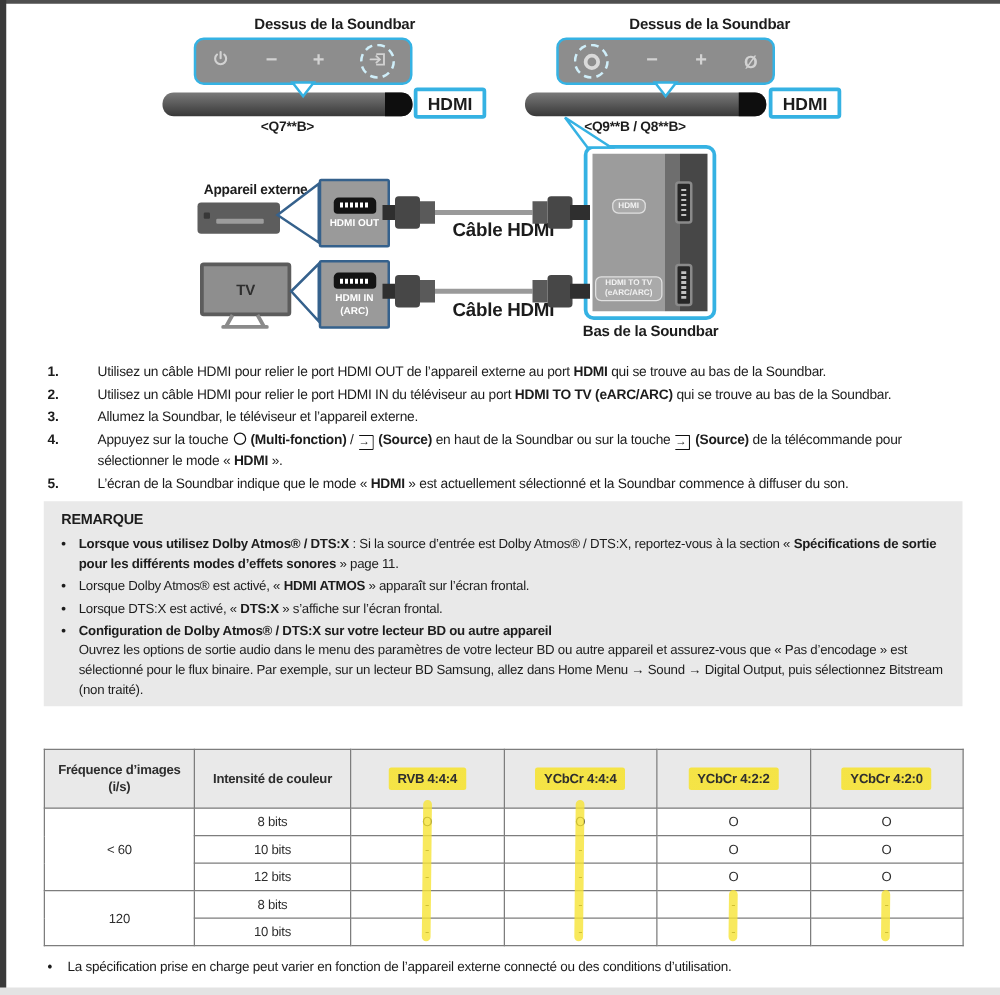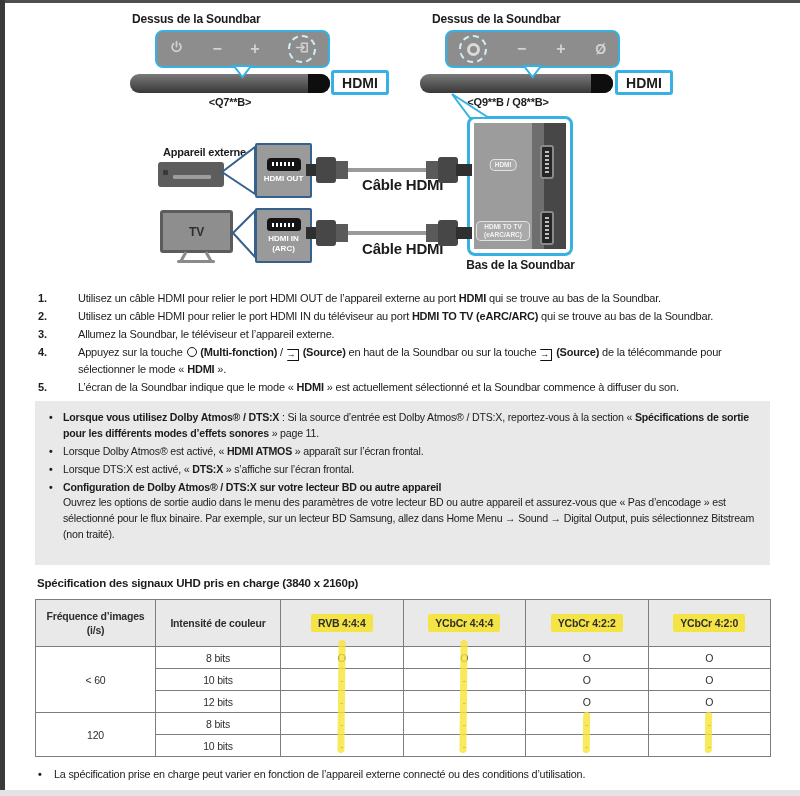--- a/index.html
+++ b/index.html
@@ -5,21 +5,21 @@
   html,body{margin:0;padding:0;background:#fff;}
   .page{position:relative;width:800px;height:796px;background:#fff;overflow:hidden;
         font-family:"Liberation Sans","DejaVu Sans",sans-serif;color:#1c1c1c;
         letter-spacing:-0.2px;}
   .edge-top{position:absolute;top:0;left:0;width:800px;height:3px;background:#4f4f4f;}
   .edge-left{position:absolute;top:0;left:0;width:5px;height:796px;background:#3a3a3a;}
   .edge-bottom{position:absolute;bottom:0;left:0;width:800px;height:6px;background:#e3e3e3;}
 
   
   .diagrams{position:absolute;top:0;left:0;width:800px;height:285px;}
-  .dg-title{position:absolute;top:12px;width:200px;text-align:left;font-weight:bold;font-size:12px;}
+  .dg-title{position:absolute;top:12px;width:200px;text-align:right;font-weight:bold;font-size:12px;}
   .ctrl-panel{position:absolute;top:30px;width:175px;height:38px;background:#8d8d8d;
       border:2px solid #35b2e3;border-radius:8px;display:flex;align-items:center;
       justify-content:space-between;padding:0 12px;box-sizing:border-box;}
   .cp-glyph{color:#d2d2d2;font-size:16px;font-weight:bold;line-height:1;}
   .dashed-hl{width:28px;height:28px;border:2px dashed #cfeef9;border-radius:50%;
       display:flex;align-items:center;justify-content:center;box-sizing:border-box;}
   .mf-ring{width:13px;height:13px;border:3px solid #dadada;border-radius:50%;box-sizing:border-box;}
   .soundbar{position:absolute;top:74px;height:19px;border-radius:9px;
       background:linear-gradient(#7a7a7a,#383838);}
   .sb-cap{position:absolute;right:0;top:0;width:22px;height:19px;background:#0e0e0e;
@@ -236,41 +236,41 @@
         <span class="step-num">4.</span>
         <span class="step-body"><span>Appuyez sur la touche </span><span class="ic-circle"></span><b> (Multi-fonction)</b><span> / </span><span class="ic-source">→</span><b> (Source)</b><span> en haut de la Soundbar ou sur la touche </span><span class="ic-source">→</span><b> (Source)</b><span> de la télécommande pour sélectionner le mode « </span><b>HDMI</b><span> ».</span></span>
       </div>
       <div class="step">
         <span class="step-num">5.</span>
         <span class="step-body"><span>L’écran de la Soundbar indique que le mode « </span><b>HDMI</b><span> » est actuellement sélectionné et la Soundbar commence à diffuser du son.</span></span>
       </div>
     </div>
 
   <div class="note">
+    <div class="note-title">REMARQUE</div>
     <div>
         <div class="nb">
           <span class="nb-dot">•</span>
           <span class="nb-body"><b>Lorsque vous utilisez Dolby Atmos® / DTS:X</b><span> : Si la source d’entrée est Dolby Atmos® / DTS:X, reportez-vous à la section « </span><b>Spécifications de sortie pour les différents modes d’effets sonores</b><span> » page 11.</span></span>
         </div>
         <div class="nb">
           <span class="nb-dot">•</span>
           <span class="nb-body"><span>Lorsque Dolby Atmos® est activé, « </span><b>HDMI ATMOS</b><span> » apparaît sur l’écran frontal.</span></span>
         </div>
         <div class="nb">
           <span class="nb-dot">•</span>
           <span class="nb-body"><span>Lorsque DTS:X est activé, « </span><b>DTS:X</b><span> » s’affiche sur l’écran frontal.</span></span>
         </div>
         <div class="nb">
           <span class="nb-dot">•</span>
           <span class="nb-body"><b>Configuration de Dolby Atmos® / DTS:X sur votre lecteur BD ou autre appareil</b><br><span>Ouvrez les options de sortie audio dans le menu des paramètres de votre lecteur BD ou autre appareil et assurez-vous que « Pas d’encodage » est sélectionné pour le flux binaire. Par exemple, sur un lecteur BD Samsung, allez dans Home Menu → Sound → Digital Output, puis sélectionnez Bitstream (non traité).</span></span>
         </div>
       </div>
   </div>
 
-  <div class="tbl-title">Spécification des signaux UHD pris en charge (3840 x 2160p)</div>
   <div class="table-wrap">
     <table class="spec">
         <colgroup>
           <col style="width: 120px;">
           <col style="width: 125px;">
           <col style="width: 122.5px;">
           <col style="width: 122.5px;">
           <col style="width: 122.5px;">
           <col style="width: 122.5px;">
         </colgroup>

